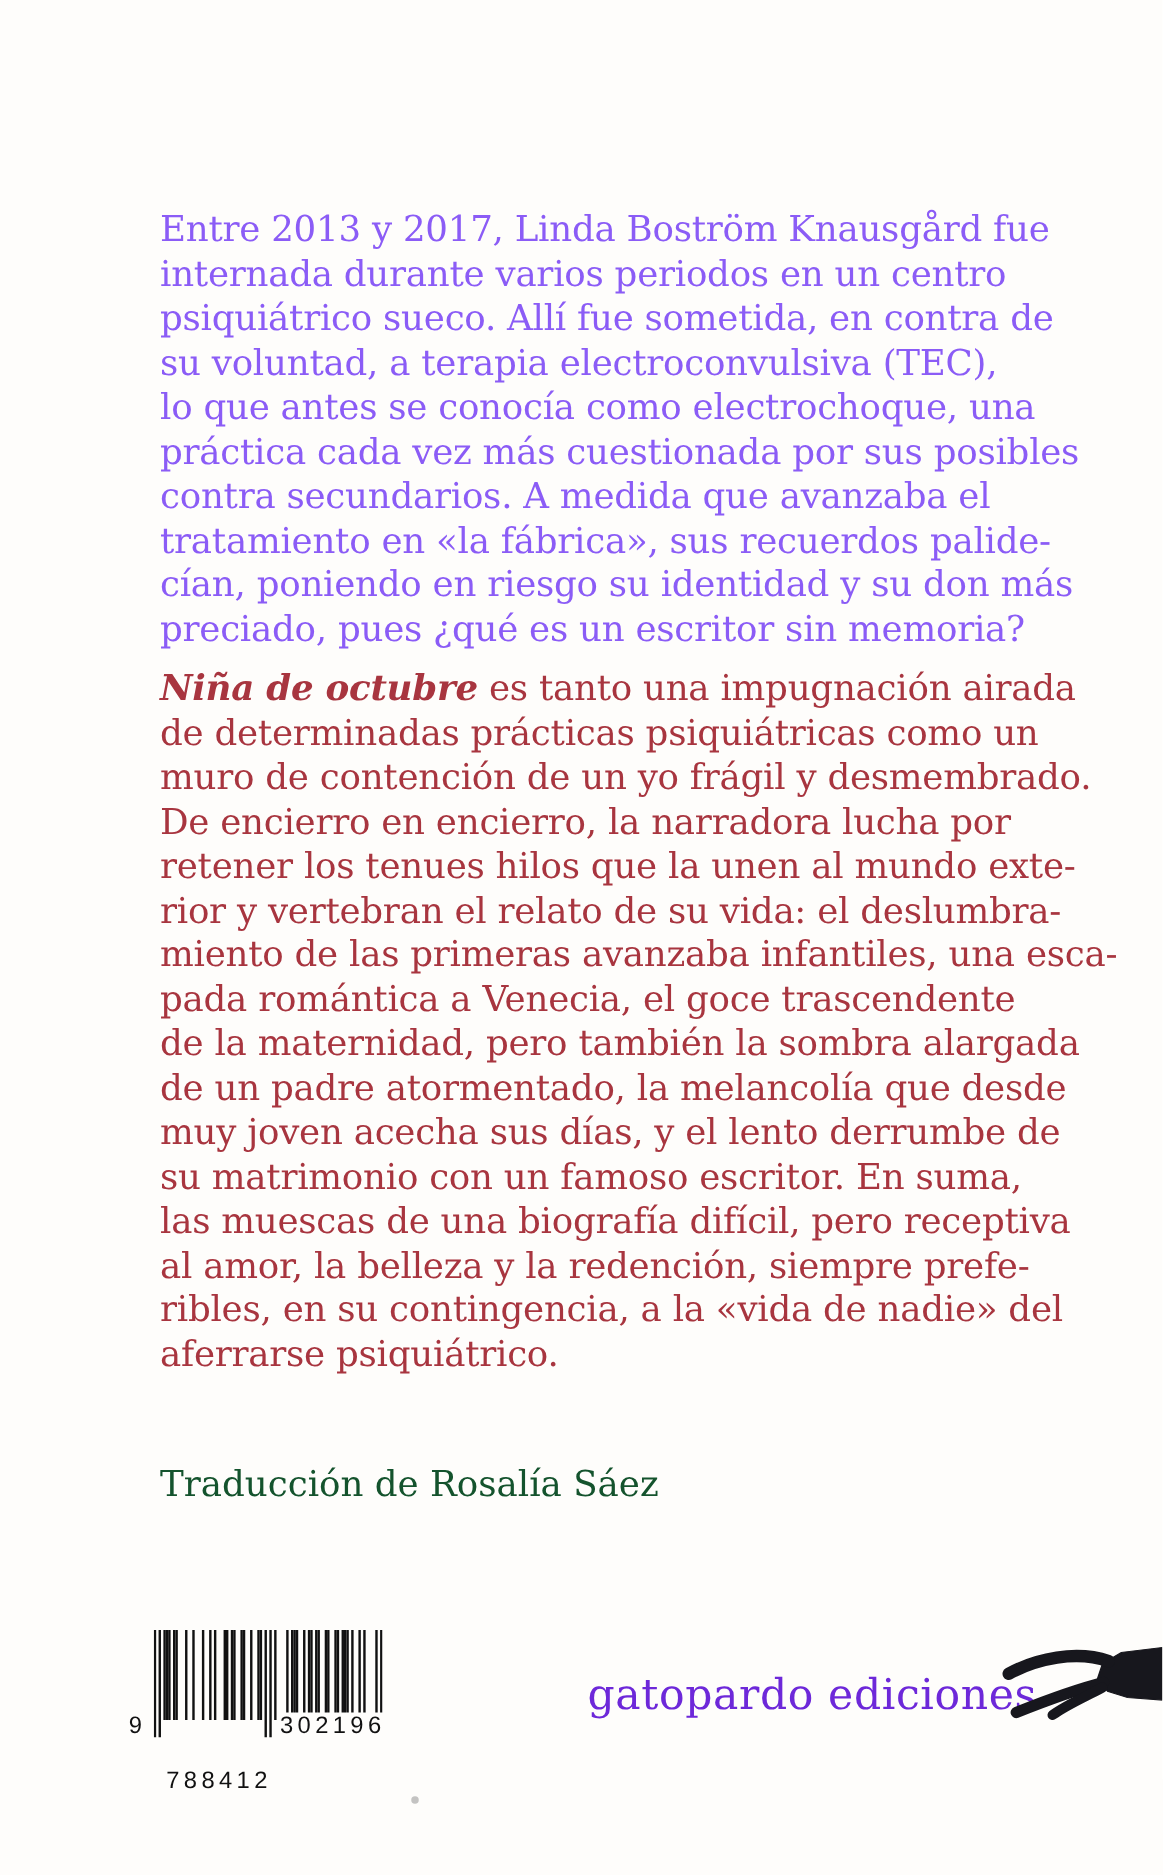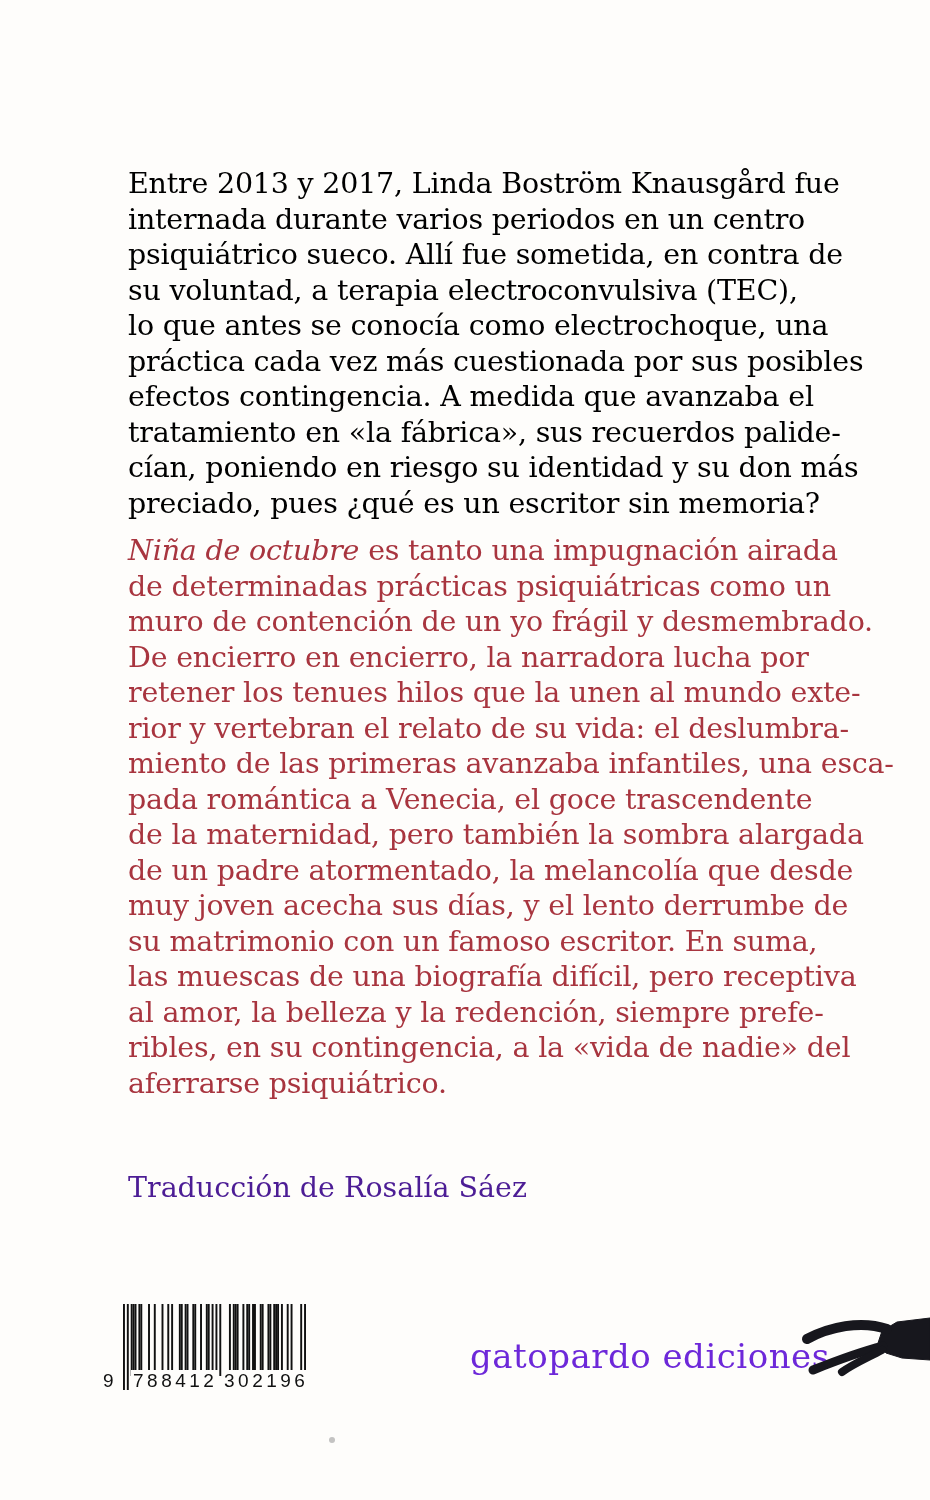--- a/index.html
+++ b/index.html
@@ -8,59 +8,59 @@
     background:#fefdfb;overflow:hidden;
     font-family:"DejaVu Serif", serif;
   }
   .synopsis{
     position:absolute;left:128px;
     font-size:28.5px;line-height:35.5px;letter-spacing:-0.2px;
   }
   #para1{top:166px;}
   #para2{top:533px;}
   .line{white-space:nowrap;height:35.5px;}
-  .line i{font-style:italic;}
+  .line i{font-style:italic;font-weight:bold;}
   .credit{
     position:absolute;left:128px;top:1170px;
     font-size:28.5px;line-height:35.5px;white-space:nowrap;
   }
   .barcode{position:absolute;left:105px;top:1304px;width:215px;height:96px;}
   .barcode svg{position:absolute;left:18px;top:0;width:183px;height:86px;}
   .bc-nums{
     position:absolute;top:66px;
     font-family:"Liberation Sans", sans-serif;
     font-size:19px;color:#111;letter-spacing:3.5px;
     background:#fefdfb;white-space:nowrap;line-height:22px;
   }
   .bc-lead{left:-2px;background:transparent;}
-  .bc-left{left:26px;padding:0 2px;}
+  .bc-left{left:26px;padding:0 2px;margin-top:44px;}
   .bc-right{left:117px;padding:0 2px;}
   .publisher{
     position:absolute;left:470px;top:1336px;
     font-size:34px;letter-spacing:0.5px;white-space:nowrap;
   }
   .cat-logo{position:absolute;right:0;top:1292px;width:145px;height:110px;}
   .speck{
     position:absolute;left:329px;top:1437px;width:6px;height:6px;
     background:#8a8a8a;border-radius:50%;opacity:.5;
   }
 </style>
 </head>
 <body>
 
 <div class="page">
 
-  <div class="synopsis" id="para1" style="color: #000000;">
+  <div class="synopsis" id="para1" style="color: #8b5cf6;">
       <div class="line">Entre 2013 y 2017, Linda Boström Knausgård fue</div>
       <div class="line">internada durante varios periodos en un centro</div>
       <div class="line">psiquiátrico sueco. Allí fue sometida, en contra de</div>
       <div class="line">su voluntad, a terapia electroconvulsiva (TEC),</div>
       <div class="line">lo que antes se conocía como electrochoque, una</div>
       <div class="line">práctica cada vez más cuestionada por sus posibles</div>
-      <div class="line">efectos contingencia. A medida que avanzaba el</div>
+      <div class="line">contra secundarios. A medida que avanzaba el</div>
       <div class="line">tratamiento en «la fábrica», sus recuerdos palide-</div>
       <div class="line">cían, poniendo en riesgo su identidad y su don más</div>
       <div class="line">preciado, pues ¿qué es un escritor sin memoria?</div>
     </div>
 
   <div class="synopsis" id="para2" style="color: rgb(168, 53, 63);">
     <div class="line"><i>Niña de octubre</i><span> es tanto una impugnación airada</span></div>
   <div class="line">de determinadas prácticas psiquiátricas como un</div>
       <div class="line">muro de contención de un yo frágil y desmembrado.</div>
       <div class="line">De encierro en encierro, la narradora lucha por</div>
@@ -71,21 +71,21 @@
       <div class="line">de la maternidad, pero también la sombra alargada</div>
       <div class="line">de un padre atormentado, la melancolía que desde</div>
       <div class="line">muy joven acecha sus días, y el lento derrumbe de</div>
       <div class="line">su matrimonio con un famoso escritor. En suma,</div>
       <div class="line">las muescas de una biografía difícil, pero receptiva</div>
       <div class="line">al amor, la belleza y la redención, siempre prefe-</div>
       <div class="line">ribles, en su contingencia, a la «vida de nadie» del</div>
       <div class="line">aferrarse psiquiátrico.</div>
     </div>
 
-  <div class="credit" style="color: #4c1d95;">Traducción de Rosalía Sáez</div>
+  <div class="credit" style="color: #14532d;">Traducción de Rosalía Sáez</div>
 
   <div class="barcode">
     <svg id="bars" viewBox="0 0 95 86" preserveAspectRatio="none">
         <rect x="0" y="0" width="1" height="86" fill="#111111"></rect>
         <rect x="2" y="0" width="1" height="86" fill="#111111"></rect>
         <rect x="4" y="0" width="1" height="72" fill="#111111"></rect>
         <rect x="5" y="0" width="1" height="72" fill="#111111"></rect>
         <rect x="6" y="0" width="1" height="72" fill="#111111"></rect>
         <rect x="8" y="0" width="1" height="72" fill="#111111"></rect>
         <rect x="9" y="0" width="1" height="72" fill="#111111"></rect>

